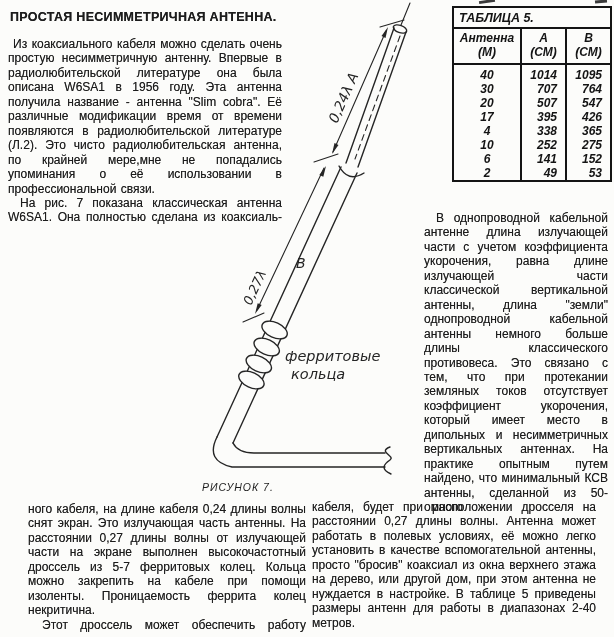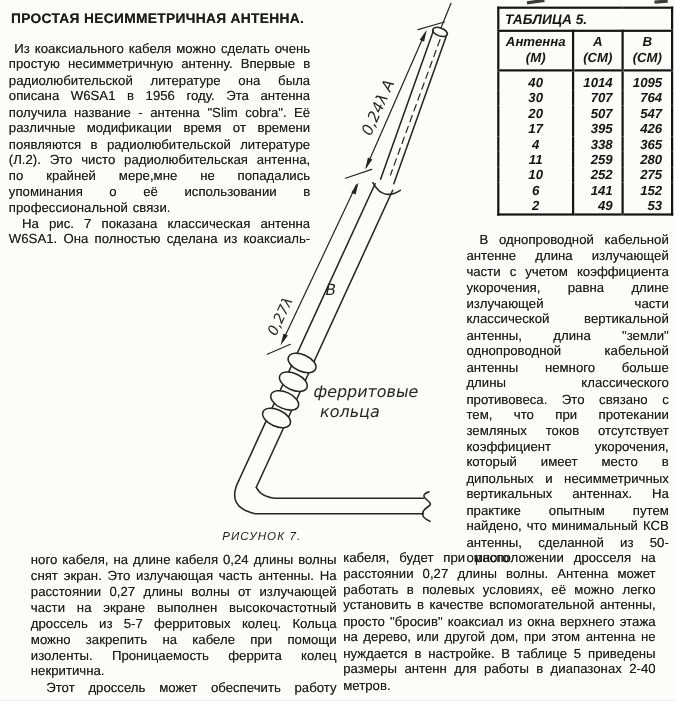--- a/index.html
+++ b/index.html
@@ -116,25 +116,20 @@
       <td class="d c1">17</td>
       <td class="d c2">395</td>
       <td class="d c3">426</td>
     </tr>
     <tr>
       <td class="d c1">4</td>
       <td class="d c2">338</td>
       <td class="d c3">365</td>
     </tr>
     <tr>
-      <td class="d c1">11</td>
-      <td class="d c2">259</td>
-      <td class="d c3">280</td>
-    </tr>
-    <tr>
       <td class="d c1">10</td>
       <td class="d c2">252</td>
       <td class="d c3">275</td>
     </tr>
     <tr>
       <td class="d c1">6</td>
       <td class="d c2">141</td>
       <td class="d c3">152</td>
     </tr>
     <tr>

